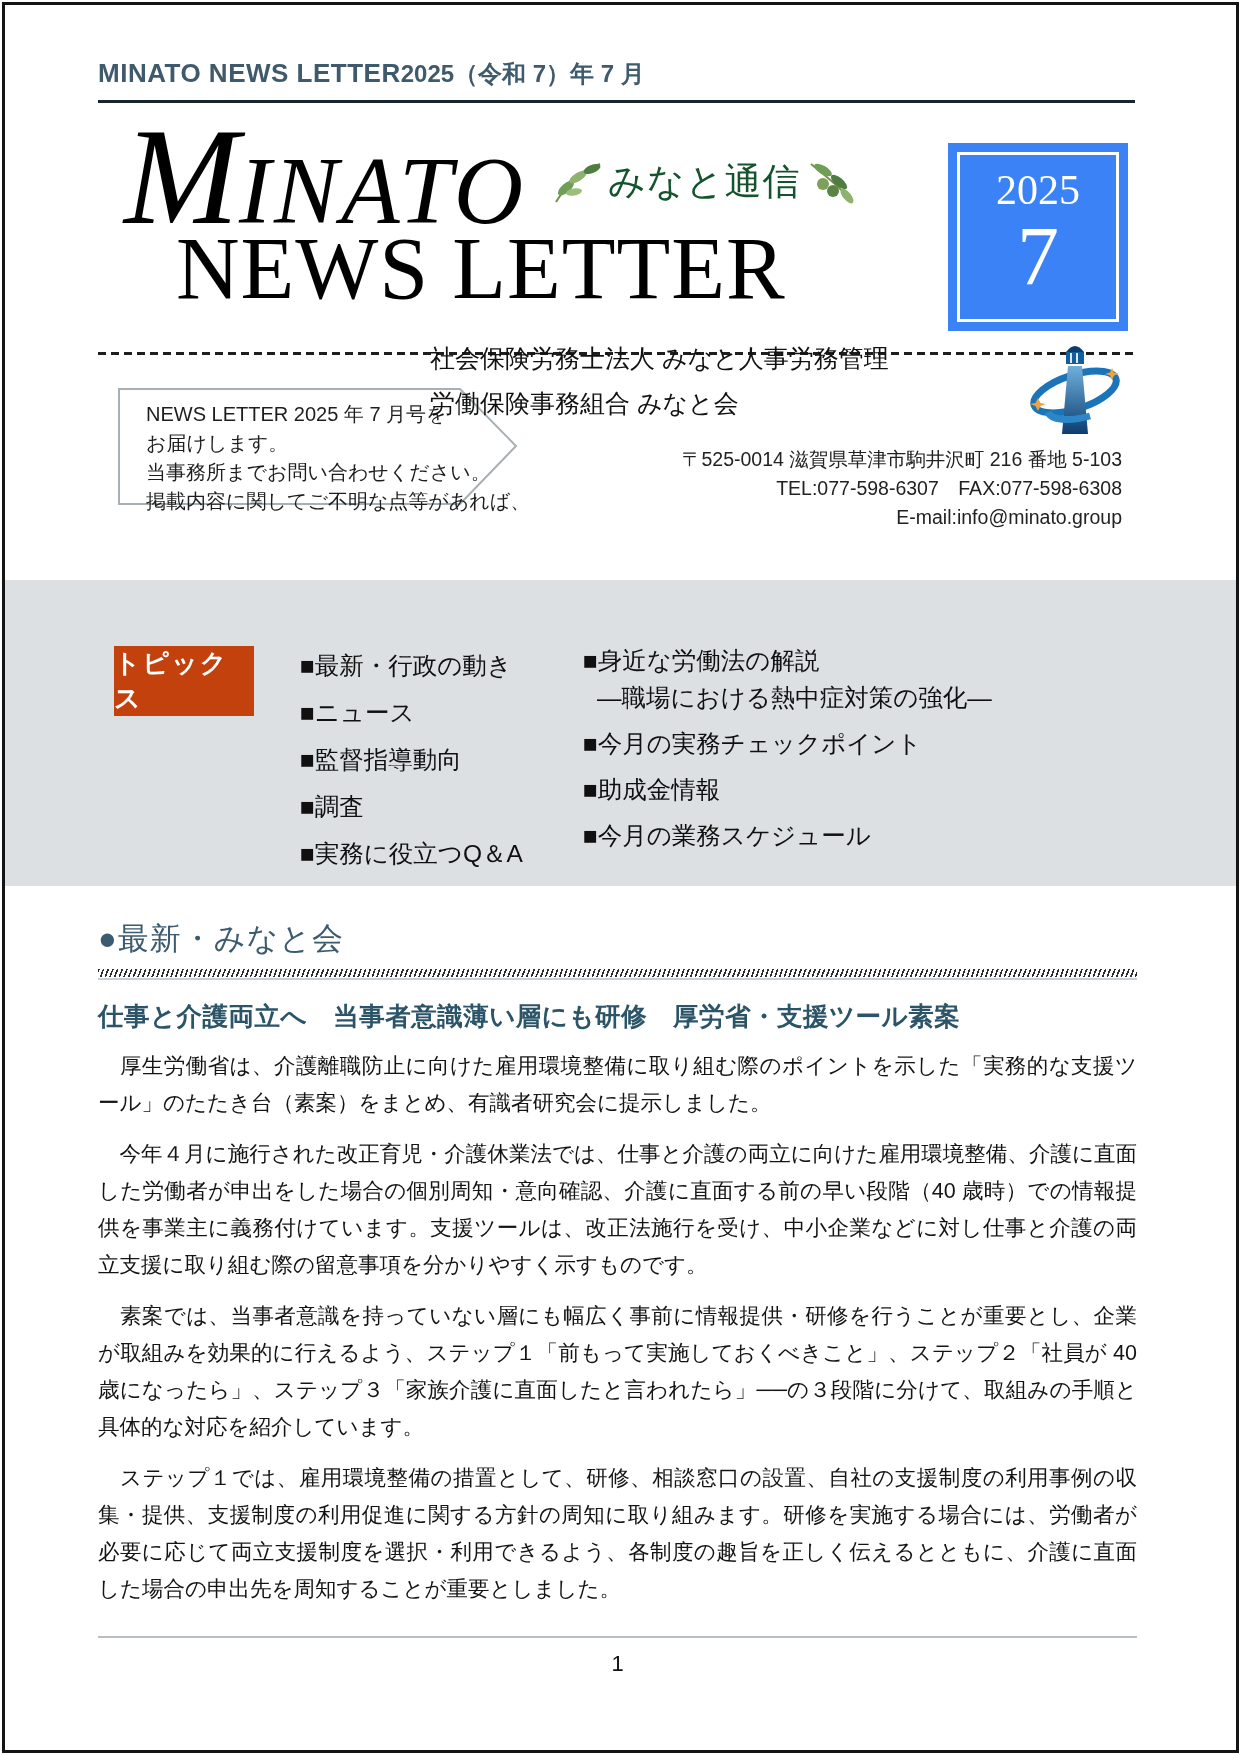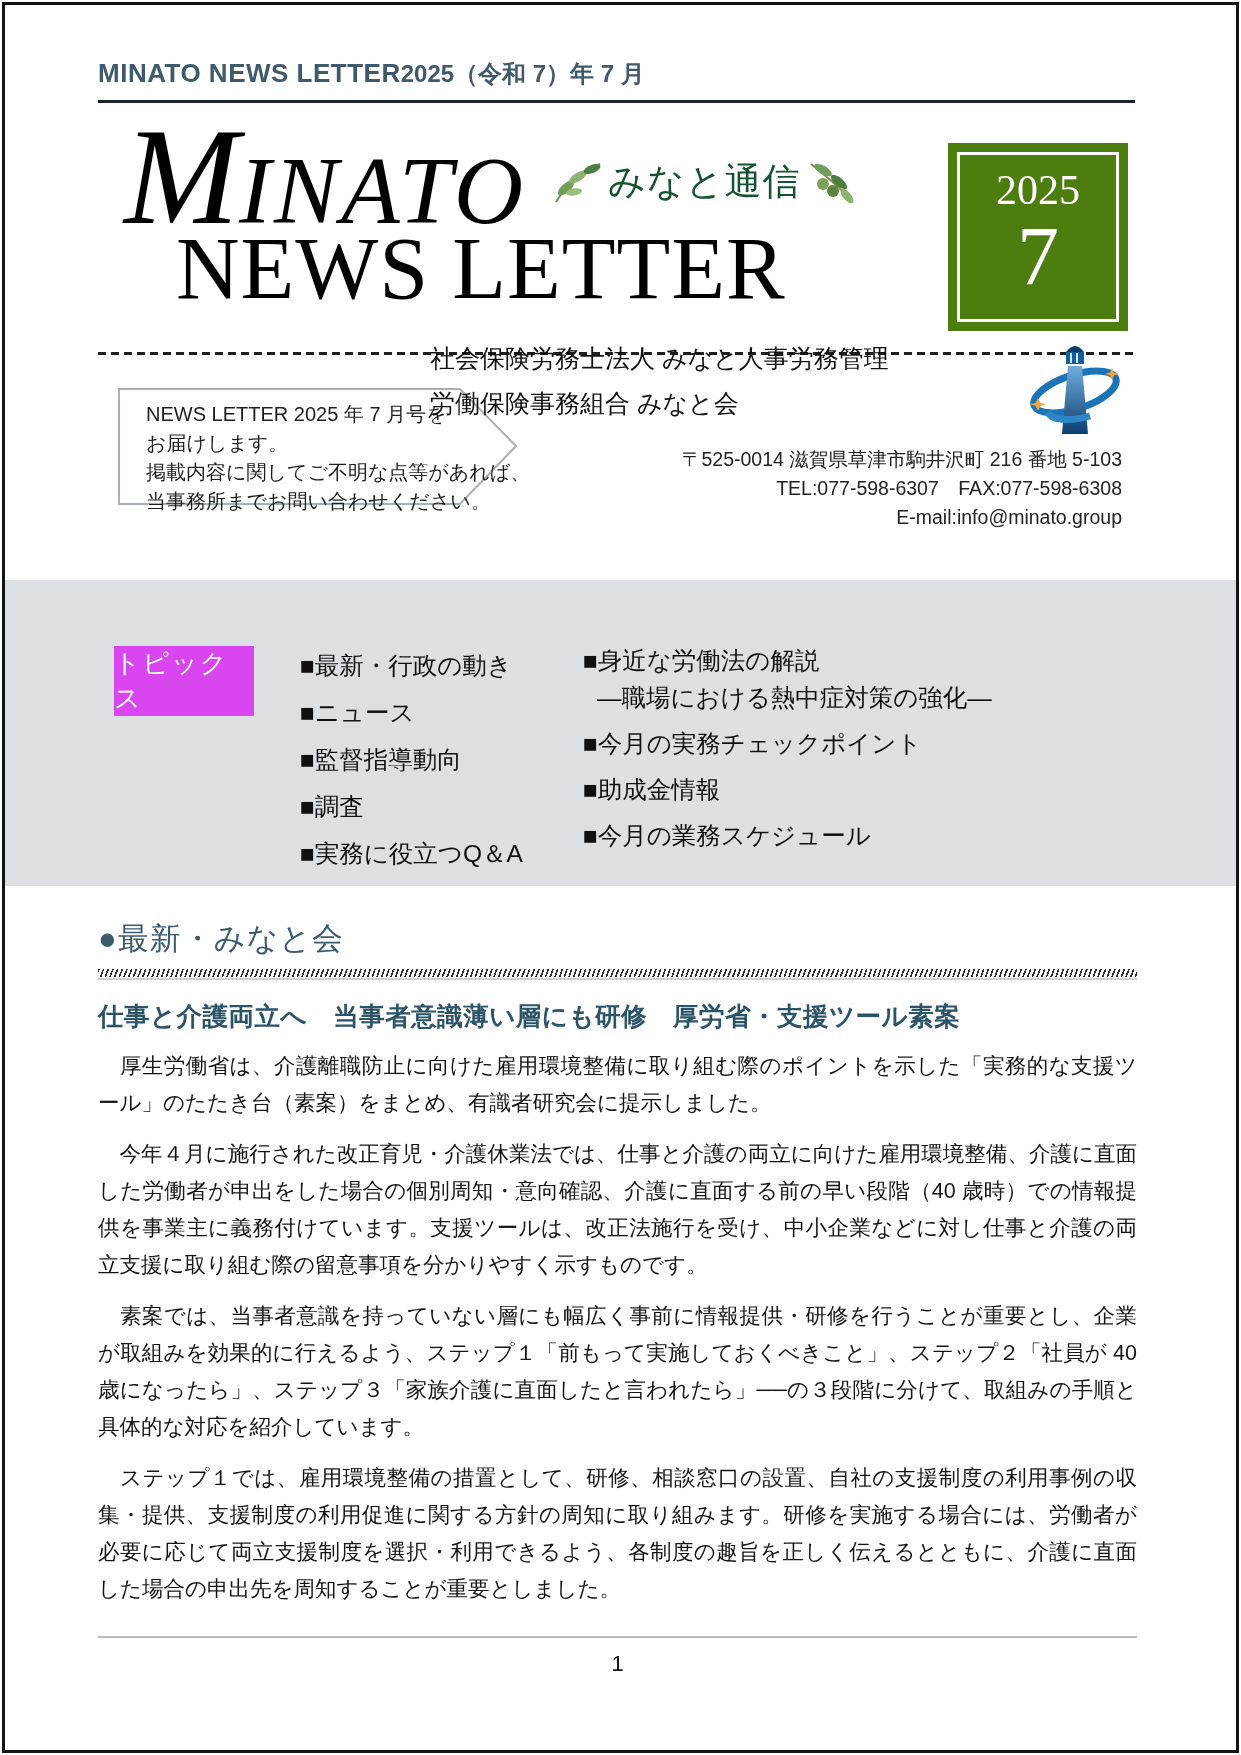--- a/index.html
+++ b/index.html
@@ -13,21 +13,21 @@
   .hdr .date{font-size:24px;font-weight:bold;color:#3f5a6d;}
   .hdr-rule{position:absolute;left:98px;right:106px;top:100px;height:3px;background:#18242e;}
 
   
   .mast-title{position:absolute;left:124px;top:108px;font-family:"Liberation Serif",serif;font-style:italic;color:#000;white-space:nowrap;}
   .mast-title .cap{font-size:138px;line-height:1;}
   .mast-title .rest{font-size:96px;letter-spacing:3px;}
   .mast-sub{position:absolute;left:552px;top:156px;display:flex;align-items:center;gap:4px;}
   .mast-sub .jp{font-size:37px;color:#14532d;letter-spacing:1px;}
   .mast-line2{position:absolute;left:176px;top:218px;font-family:"Liberation Serif",serif;font-size:88px;color:#000;letter-spacing:1px;white-space:nowrap;}
-  .issue-box{position:absolute;left:948px;top:143px;width:180px;height:188px;background:#4d7c0f;}
+  .issue-box{position:absolute;left:948px;top:143px;width:180px;height:188px;background:#3b82f6;}
   .issue-inner{position:absolute;inset:9px;border:3px solid #fff;display:flex;flex-direction:column;align-items:center;}
   .issue-year{font-family:"Liberation Serif",serif;font-size:42px;color:#fff;margin-top:12px;line-height:1.1;}
   .issue-month{font-family:"Liberation Serif",serif;font-size:84px;color:#fff;line-height:1.0;margin-top:2px;}
 
   .dashed-rule{position:absolute;left:98px;right:106px;top:352px;height:3px;
      background:repeating-linear-gradient(90deg,#1e1e1e 0 8px,transparent 8px 13px);}
 
   
   .bubble{position:absolute;left:118px;top:388px;width:400px;height:118px;}
   .bubble svg{position:absolute;inset:0;}
@@ -36,22 +36,22 @@
   
   .company{position:absolute;left:430px;top:342px;width:692px;}
   .company .names{text-align:left;padding-right:110px;}
   .company .n1{font-size:25px;color:#111;margin-bottom:12px;white-space:nowrap;}
   .company .n2{font-size:25px;color:#111;}
   .company .addr{margin-top:25px;text-align:right;font-size:19.5px;line-height:29px;color:#222;}
   .logo{position:absolute;right:0px;top:-6px;width:94px;height:106px;}
 
   
   .band{position:absolute;left:5px;right:5px;top:580px;height:306px;background:#dce0e3;}
-  .topics-label{position:absolute;left:109px;top:66px;width:140px;height:70px;background:#d946ef;
-     display:flex;align-items:center;justify-content:center;color:#fff;font-size:26px;font-weight:normal;letter-spacing:2px;}
+  .topics-label{position:absolute;left:109px;top:66px;width:140px;height:70px;background:#c2410c;
+     display:flex;align-items:center;justify-content:center;color:#fff;font-size:26px;font-weight:bold;letter-spacing:2px;}
   .tcol{position:absolute;top:62px;font-size:24.5px;color:#101010;}
   .tcol.left{left:295px;}
   .tcol.left .ti{line-height:47px;white-space:nowrap;}
   .tcol.right{left:578px;}
   .tcol.right .ti{line-height:37px;white-space:nowrap;}
   .tcol.right .ti.gap{margin-top:9px;}
   .tcol.right .ti.sub{text-indent:14px;text-align:right;}
 
   
   .article{position:absolute;left:98px;right:104px;top:918px;}
@@ -110,22 +110,22 @@
 
   <div class="dashed-rule"></div>
 
   <div class="bubble">
     <svg width="400" height="118" viewBox="0 0 400 118">
       <polygon points="1,1 342,1 398,58 342,116 1,116" fill="#ffffff" stroke="#a7b0b6" stroke-width="2"></polygon>
     </svg>
     <div class="txt">
       <div>NEWS LETTER 2025 年 7 月号を</div>
       <div>お届けします。</div>
+      <div>当事務所までお問い合わせください。</div>
       <div>掲載内容に関してご不明な点等があれば、</div>
-      <div>当事務所までお問い合わせください。</div>
     </div>
   </div>
 
   <div class="company">
     <div class="names">
       <div class="n1">社会保険労務士法人 みなと人事労務管理</div>
       <div class="n2">労働保険事務組合 みなと会</div>
     </div>
     <svg class="logo" viewBox="0 0 94 106">
       <defs>

